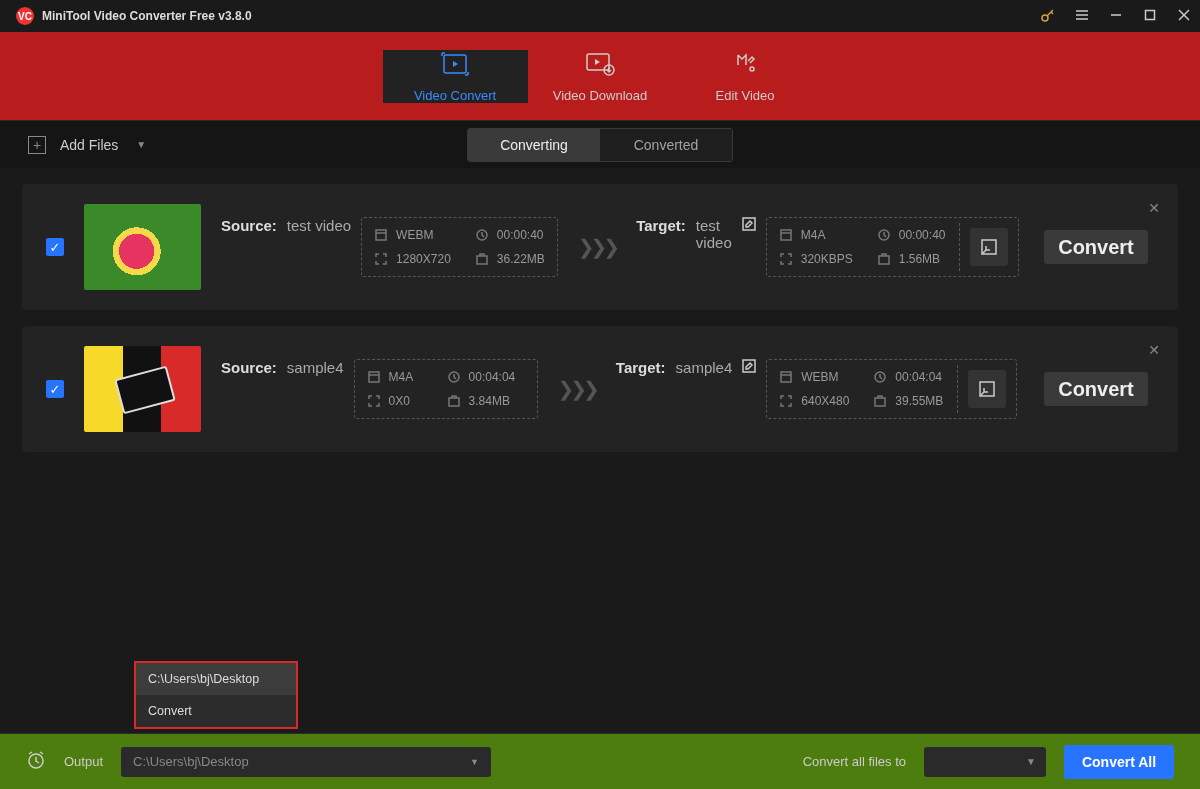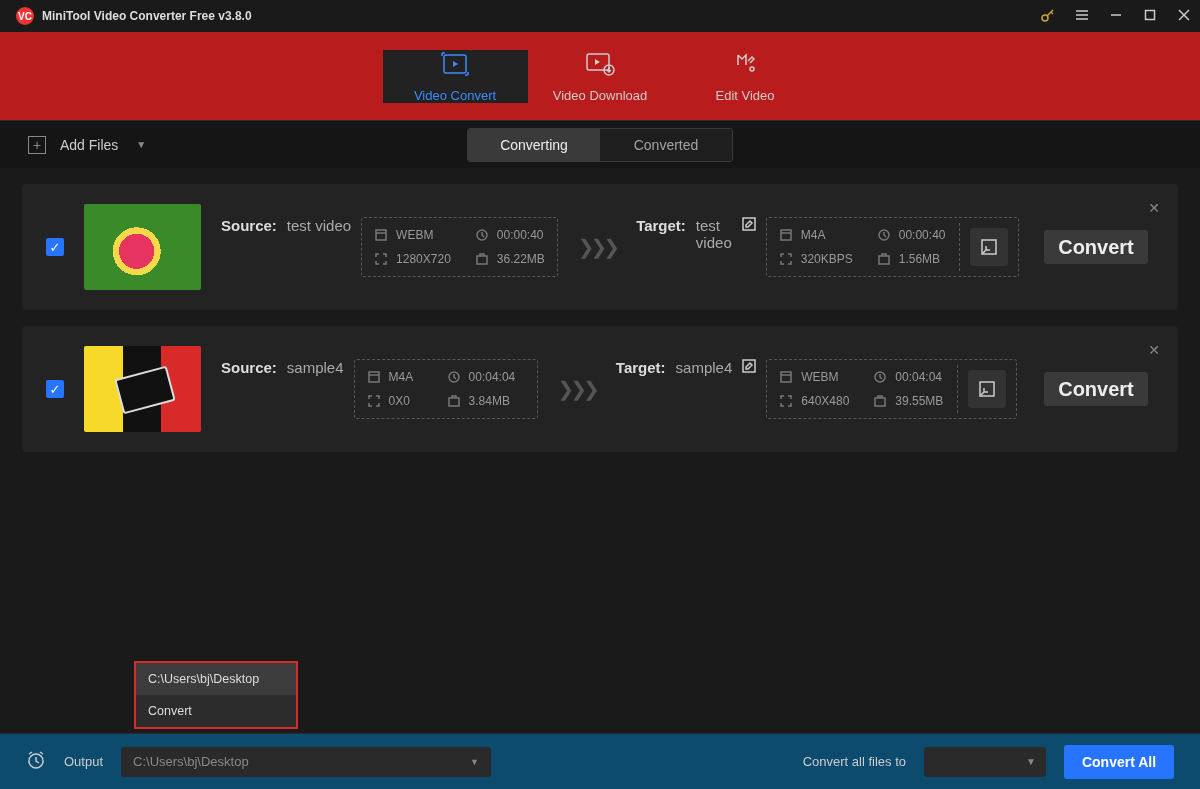--- a/index.html
+++ b/index.html
@@ -51,21 +51,21 @@
   .tgt-spec-row { display:flex; align-items:center; gap:0; border:1px dashed #555; border-radius:3px; }
   .tgt-spec-row .specbox { border:none; padding:10px 14px 10px 12px; min-width:0; }
   .tgt-spec-row .sep { width:1px; height:48px; border-left:1px dashed #555; }
   .cfgbtn { width:38px; height:38px; background:#333; border-radius:3px; margin:0 10px; display:flex; align-items:center; justify-content:center; cursor:pointer; }
   
   .rightcol { margin-left:auto; display:flex; align-items:center; gap:20px; padding-right:6px; }
   .convertbtn { width:104px; height:34px; background:#3a3a3a; border-radius:3px; display:flex; align-items:center; justify-content:center; font-size:20px; font-weight:600; color:#eee; cursor:pointer; }
   .closex { position:absolute; right:18px; top:16px; color:#888; cursor:pointer; font-size:14px; }
 
   
-  .bottombar { position:absolute; bottom:0; left:0; right:0; height:56px; background:#0c4a6e; border-top:1px solid #2a2a2a; display:flex; align-items:center; padding:8px 26px; gap:18px; }
+  .bottombar { position:absolute; bottom:0; left:0; right:0; height:56px; background:#4d7c0f; border-top:1px solid #2a2a2a; display:flex; align-items:center; padding:8px 26px; gap:18px; }
   .bottombar .al { color:#aaa; }
   .outputdd { width:370px; height:30px; background:#2a2a2a; border-radius:3px; display:flex; align-items:center; padding:0 12px; font-size:13px; color:#888; justify-content:space-between; cursor:pointer; }
   .bottombar .spacer { flex:1; }
   .bottombar .lbl2 { font-size:13px; color:#ccc; }
   .fmtdd { width:122px; height:30px; background:#2a2a2a; border-radius:3px; display:flex; align-items:center; justify-content:flex-end; padding:0 10px; color:#888; cursor:pointer; font-size:10px; }
   .convertall { width:110px; height:34px; background:#2674ff; border-radius:3px; display:flex; align-items:center; justify-content:center; color:#fff; font-weight:600; font-size:14px; cursor:pointer; }
 
   
   .popup { position:absolute; left:134px; bottom:60px; width:164px; background:#2c2c2c; border:2px solid #d92a2a; display:flex; flex-direction:column; z-index:10; }
   .popup .item { padding:9px 12px; font-size:12.5px; color:#ddd; cursor:pointer; }

